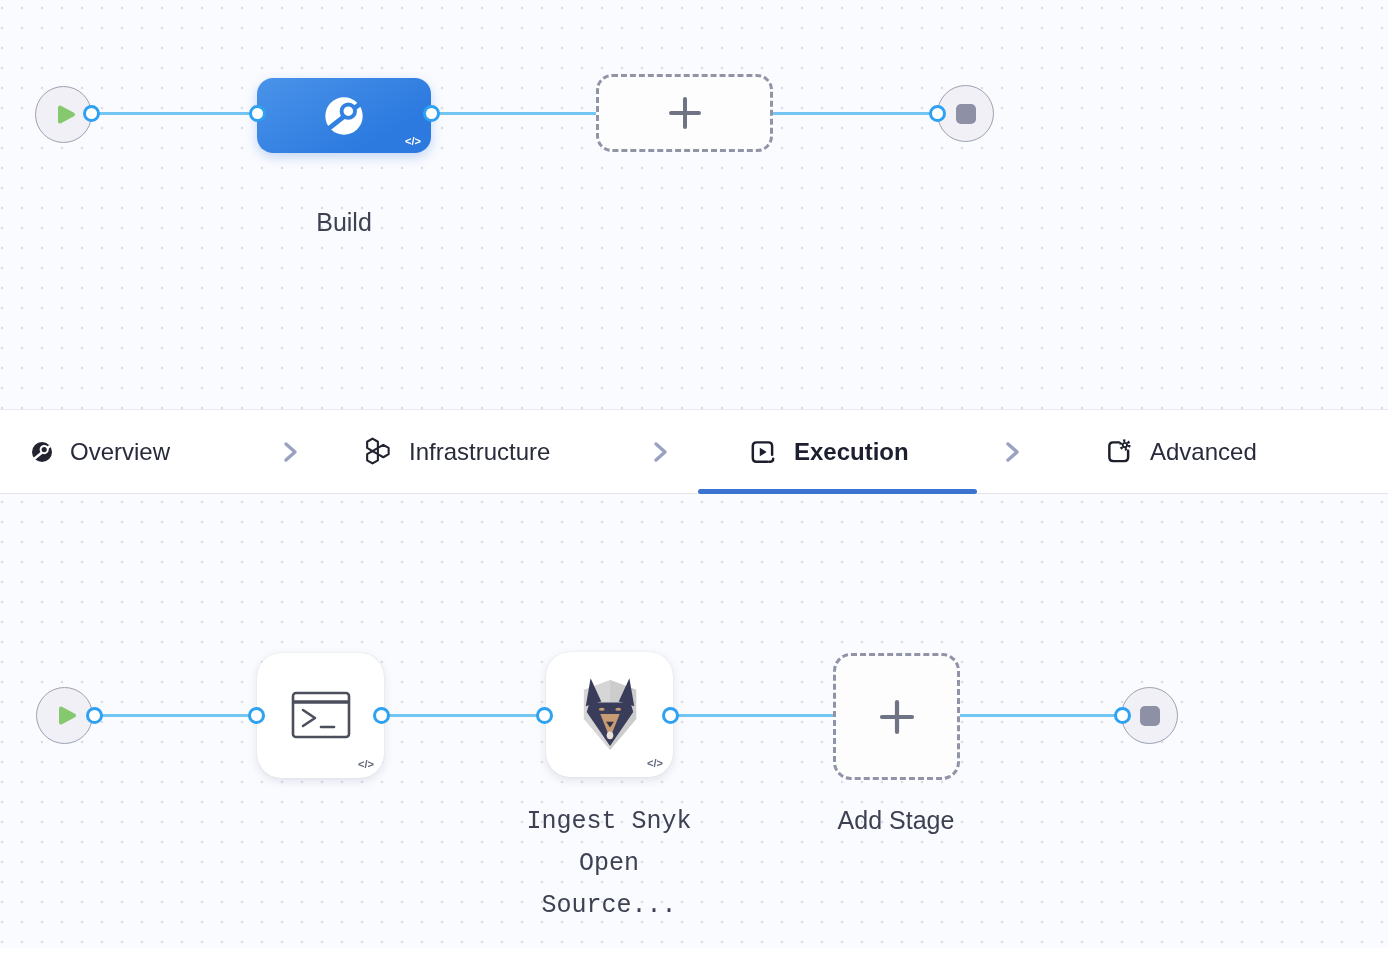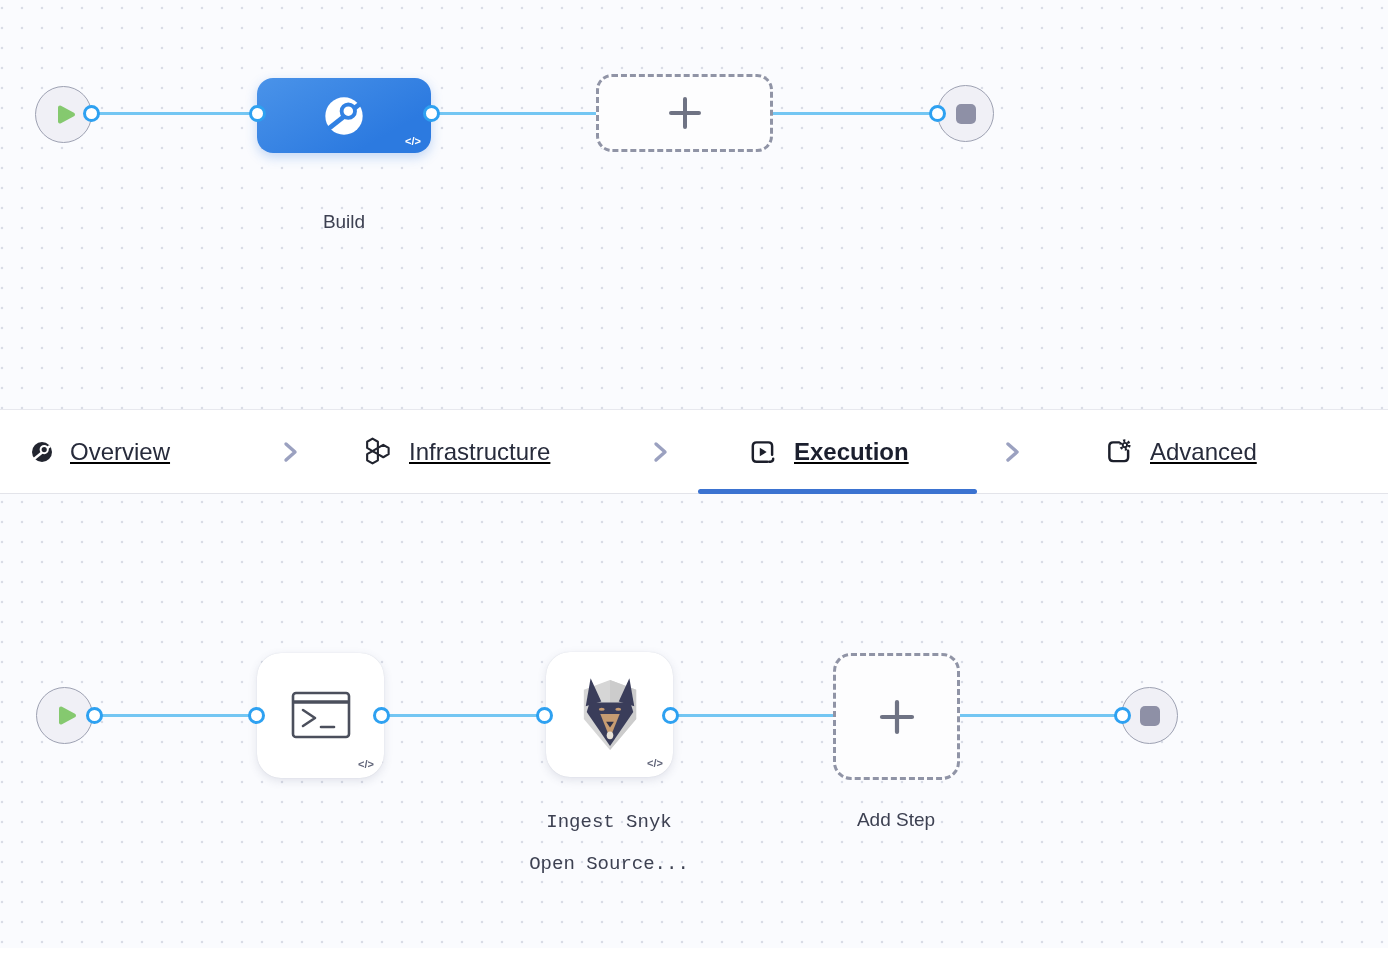--- a/index.html
+++ b/index.html
@@ -66,35 +66,34 @@
   }
   .code-badge {
     position: absolute; right: 10px; bottom: 6px;
     font-size: 11px; font-weight: 700; letter-spacing: 0px;
   }
   .code-badge.light { color: #ffffff; }
   .code-badge.dark { color: #62667a; bottom: 8px; }
 
   .node-label {
     position: absolute; text-align: center;
-    font-size: 19px; color: #3d4152; line-height: 42px;
+    font-size: 25px; color: #3d4152; line-height: 42px;
   }
 
   
   #tabbar {
     position: absolute; left: 0; top: 409px; width: 1388px; height: 85px;
     background: #ffffff;
     border-top: 1px solid #e7e8ee;
     border-bottom: 1px solid #e3e4ea;
   }
   .tab {
     position: absolute; top: 0; height: 100%;
     display: flex; align-items: center; gap: 16px;
     cursor: pointer;
-    text-decoration: underline;
   }
   .tab-label { font-size: 24px; color: #272b3b; white-space: nowrap; }
   .tab.active .tab-label { font-weight: 700; color: #1b1f2e; text-align: center; }
   .chev { position: absolute; top: 50%; transform: translateY(-50%); }
   #tab-underline {
     position: absolute; left: 698px; bottom: -1px;
     width: 279px; height: 5px; border-radius: 3px;
     background: #3b73d1;
   }
 </style>
@@ -248,15 +247,15 @@
   </div>
 
   <div class="port" style="left:86px;   top:707px;"></div>
   <div class="port" style="left:248px;  top:707px;"></div>
   <div class="port" style="left:373px;  top:707px;"></div>
   <div class="port" style="left:536px;  top:707px;"></div>
   <div class="port" style="left:662px;  top:707px;"></div>
   <div class="port" style="left:1114px; top:707px;"></div>
 
   <div class="node-label" style="left:524px; top:801px; width:170px;font-family:Liberation Mono, monospace;">Ingest Snyk Open Source...</div>
-  <div class="node-label" style="left:796px; top:799px; width:200px;">Add Step</div>
+  <div class="node-label" style="left:796px; top:799px; width:200px;">Add Stage</div>
 
 </div>
 
 </body></html>

